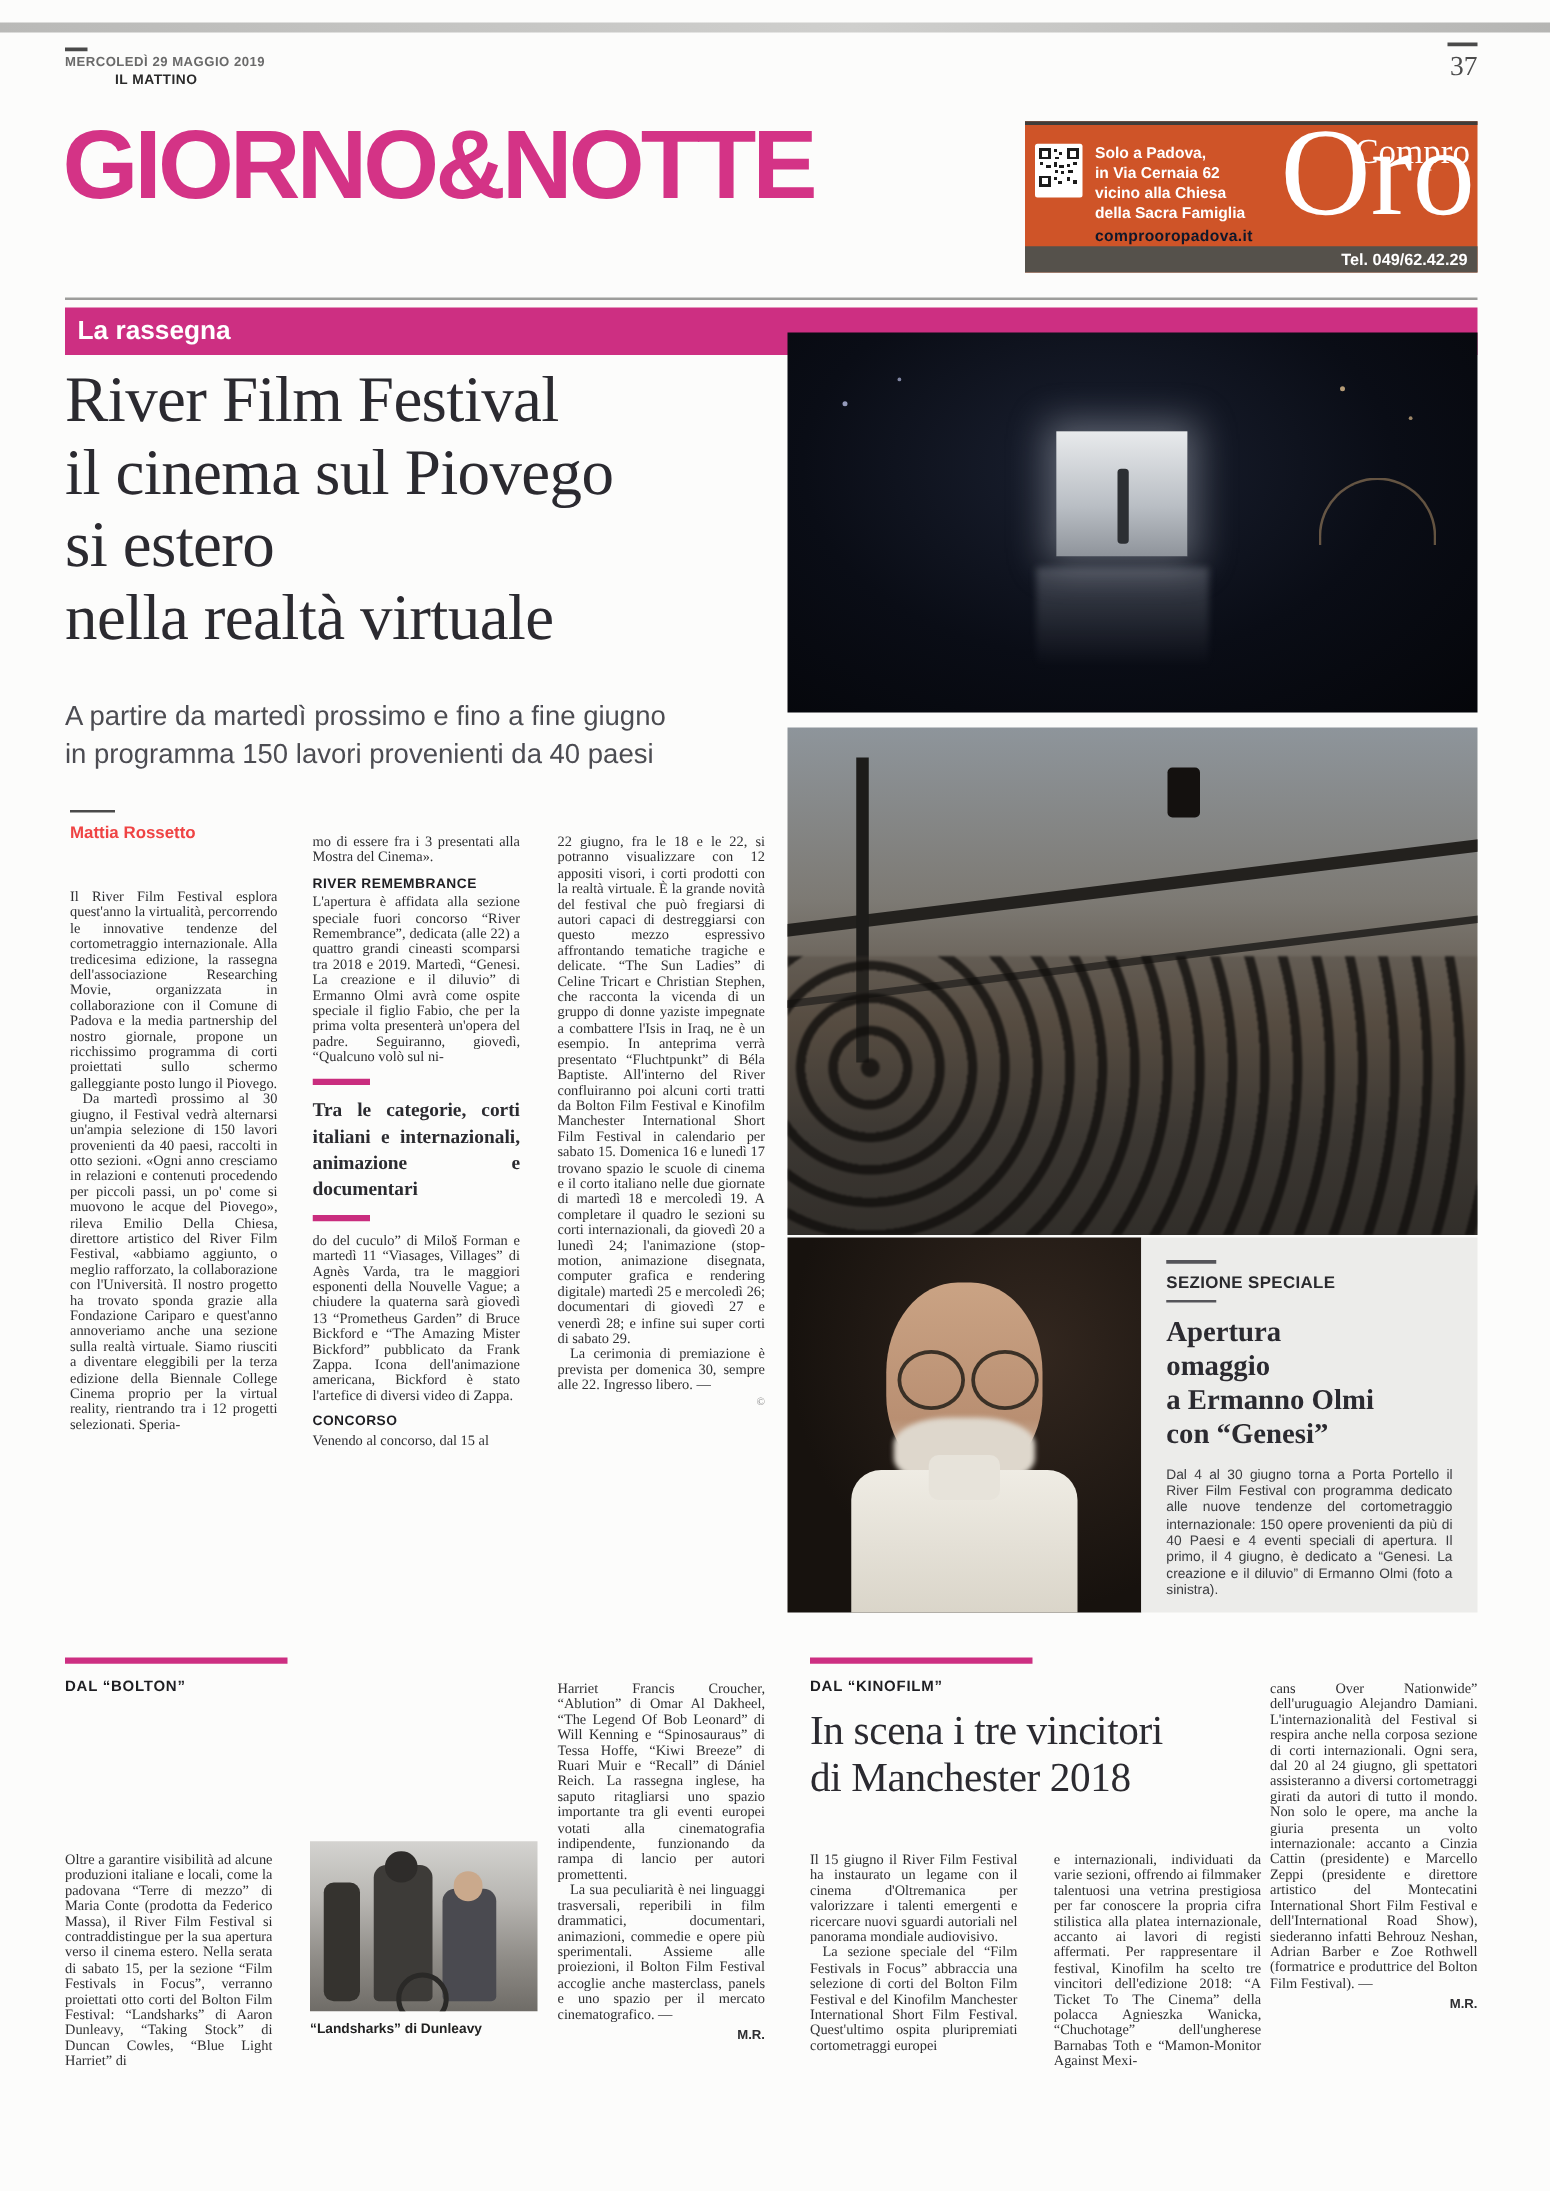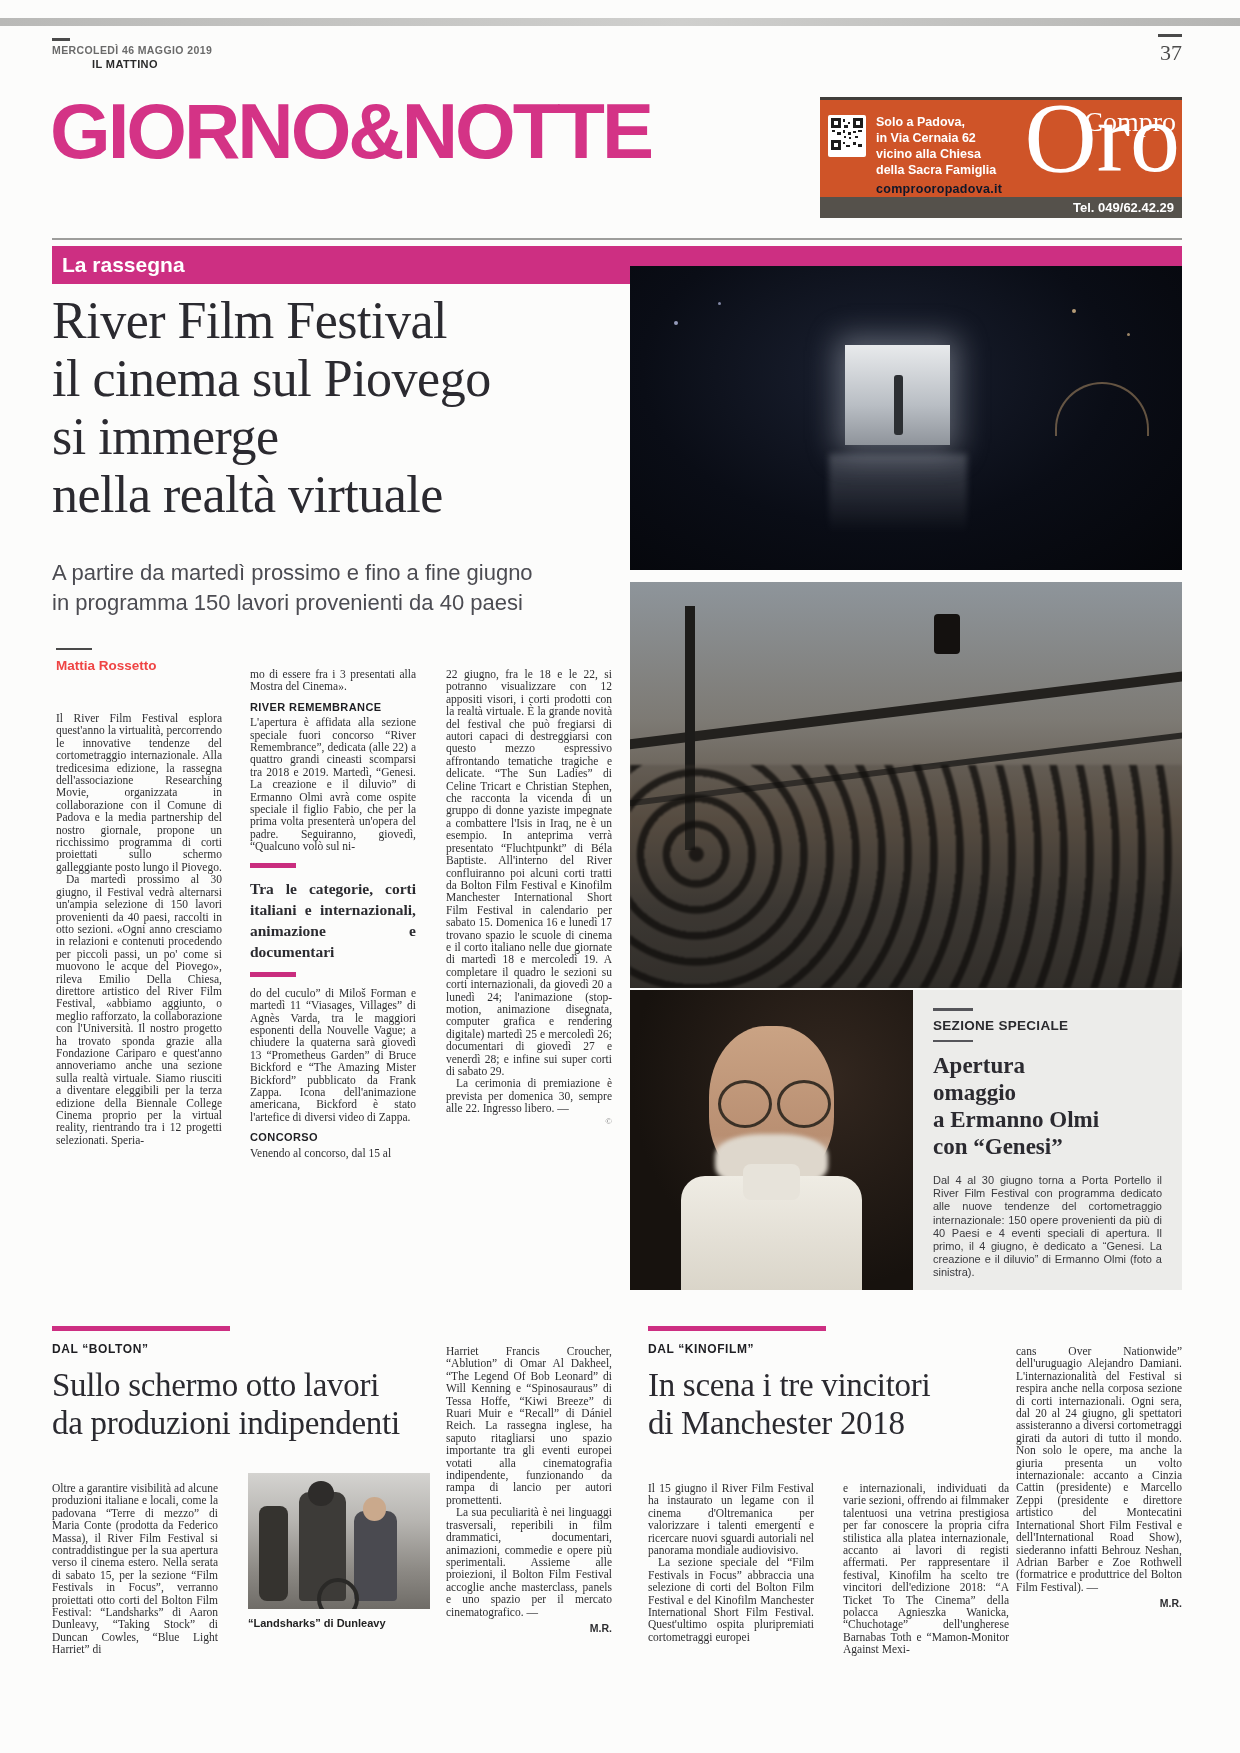--- a/index.html
+++ b/index.html
@@ -60,21 +60,21 @@
   
   .dot{position:absolute;border-radius:50%;}
 </style>
 </head>
 <body>
 
 <div class="page">
 
   <div class="topband"></div>
   <div class="tick abs" style="left:52px;top:38px;width:18px;"></div>
-  <div class="abs dateline" style="left:52px;top:44px;">MERCOLEDÌ 46 MAGGIO 2019</div>
+  <div class="abs dateline" style="left:52px;top:44px;">MERCOLEDÌ 29 MAGGIO 2019</div>
   <div class="abs paperline" style="left:52px;top:58px;padding-left:40px;">IL MATTINO</div>
   <div class="tick abs" style="left:1158px;top:34px;width:24px;"></div>
   <div class="abs pagenum" style="left:1140px;top:40px;width:42px;text-align:right;">37</div>
 
   <div class="abs sectiontitle" style="left:50px;top:92px;">GIORNO&amp;NOTTE</div>
 
   <div class="abs ad" style="left:820px;top:97px;width:362px;height:118px;">
     <div class="qr">
       <svg width="34" height="34" viewBox="0 0 29 29" shape-rendering="crispEdges">
         <rect width="29" height="29" fill="#fff"></rect>
@@ -117,21 +117,21 @@
       <div class="tel">Tel. 049/62.42.29</div>
     </div>
   </div>
 
   <div class="abs grayrule" style="left:52px;top:238px;width:1130px;"></div>
   <div class="abs rassegna" style="left:52px;top:246px;width:1120px;height:38px;">La rassegna</div>
 
   <div class="abs headline" style="left:52px;top:292px;width:560px;">
     <span>River Film Festival</span>
     <span>il cinema sul Piovego</span>
-    <span>si immerge</span>
+    <span>si estero</span>
     <span>nella realtà virtuale</span>
   </div>
   <div class="abs standfirst" style="left:52px;top:558px;width:560px;">
     <span>A partire da martedì prossimo e fino a fine giugno</span>
     <span>in programma 150 lavori provenienti da 40 paesi</span>
   </div>
 
   <div class="abs ph" style="left:630px;top:266px;width:552px;height:304px;background:radial-gradient(ellipse at 45% 35%, #1a2030 0%, #0a0d16 55%, #05060a 100%);">
     <div class="abs" style="left:39%;top:26%;width:19%;height:33%;background:linear-gradient(#e8eaec,#b9bec4 60%,#8f949b);box-shadow:0 0 28px 8px rgba(220,225,235,.35);">
       <div class="abs" style="left:46%;top:30%;width:9%;height:60%;background:#2c2f33;border-radius:3px;"></div>
@@ -199,24 +199,20 @@
   </div>
 
   <div class="abs bodycol" style="left:446px;top:668px;width:166px;height:625px;">
     <p>22 giugno, fra le 18 e le 22, si potranno visualizzare con 12 appositi visori, i corti prodotti con la realtà virtuale. È la grande novità del festival che può fregiarsi di autori capaci di destreggiarsi con questo mezzo espressivo affrontando tematiche tragiche e delicate. “The Sun Ladies” di Celine Tricart e Christian Stephen, che racconta la vicenda di un gruppo di donne yaziste impegnate a combattere l'Isis in Iraq, ne è un esempio. In anteprima verrà presentato “Fluchtpunkt” di Béla Baptiste. All'interno del River confluiranno poi alcuni corti tratti da Bolton Film Festival e Kinofilm Manchester International Short Film Festival in calendario per sabato 15. Domenica 16 e lunedì 17 trovano spazio le scuole di cinema e il corto italiano nelle due giornate di martedì 18 e mercoledì 19. A completare il quadro le sezioni su corti internazionali, da giovedì 20 a lunedì 24; l'animazione (stop-motion, animazione disegnata, computer grafica e rendering digitale) martedì 25 e mercoledì 26; documentari di giovedì 27 e venerdì 28; e infine sui super corti di sabato 29.</p>
     <p class="ind">La cerimonia di premiazione è prevista per domenica 30, sempre alle 22. Ingresso libero. —</p>
     <div class="endmark">©</div>
   </div>
 
   <div class="abs botrule" style="left:52px;top:1326px;width:178px;"></div>
   <div class="abs botkicker" style="left:52px;top:1342px;">DAL “BOLTON”</div>
-  <div class="abs bothead" style="left:52px;top:1366px;width:560px;">
-    <span>Sullo schermo otto lavori</span>
-    <span>da produzioni indipendenti</span>
-  </div>
   <div class="abs bodycol" style="left:52px;top:1482px;width:166px;height:222px;">
     <p>Oltre a garantire visibilità ad alcune produzioni italiane e locali, come la padovana “Terre di mezzo” di Maria Conte (prodotta da Federico Massa), il River Film Festival si contraddistingue per la sua apertura verso il cinema estero. Nella serata di sabato 15, per la sezione “Film Festivals in Focus”, verranno proiettati otto corti del Bolton Film Festival: “Landsharks” di Aaron Dunleavy, “Taking Stock” di Duncan Cowles, “Blue Light Harriet” di</p>
   </div>
 
   <div class="abs ph" style="left:248px;top:1473px;width:182px;height:136px;background:linear-gradient(180deg,#d4d3d0 0%,#b7b5b1 35%,#8e8b86 70%,#6f6c67 100%);">
     <div class="abs" style="left:28%;top:14%;width:26%;height:80%;background:#3d3b38;border-radius:10px 10px 4px 4px;"></div>
     <div class="abs" style="left:33%;top:6%;width:14%;height:18%;background:#2e2c2a;border-radius:50%;"></div>
     <div class="abs" style="left:58%;top:28%;width:24%;height:66%;background:#4a4a50;border-radius:10px 10px 4px 4px;"></div>
     <div class="abs" style="left:63%;top:18%;width:13%;height:17%;background:#caa98c;border-radius:50%;"></div>
     <div class="abs" style="left:6%;top:24%;width:16%;height:70%;background:#35332f;border-radius:8px;"></div>

